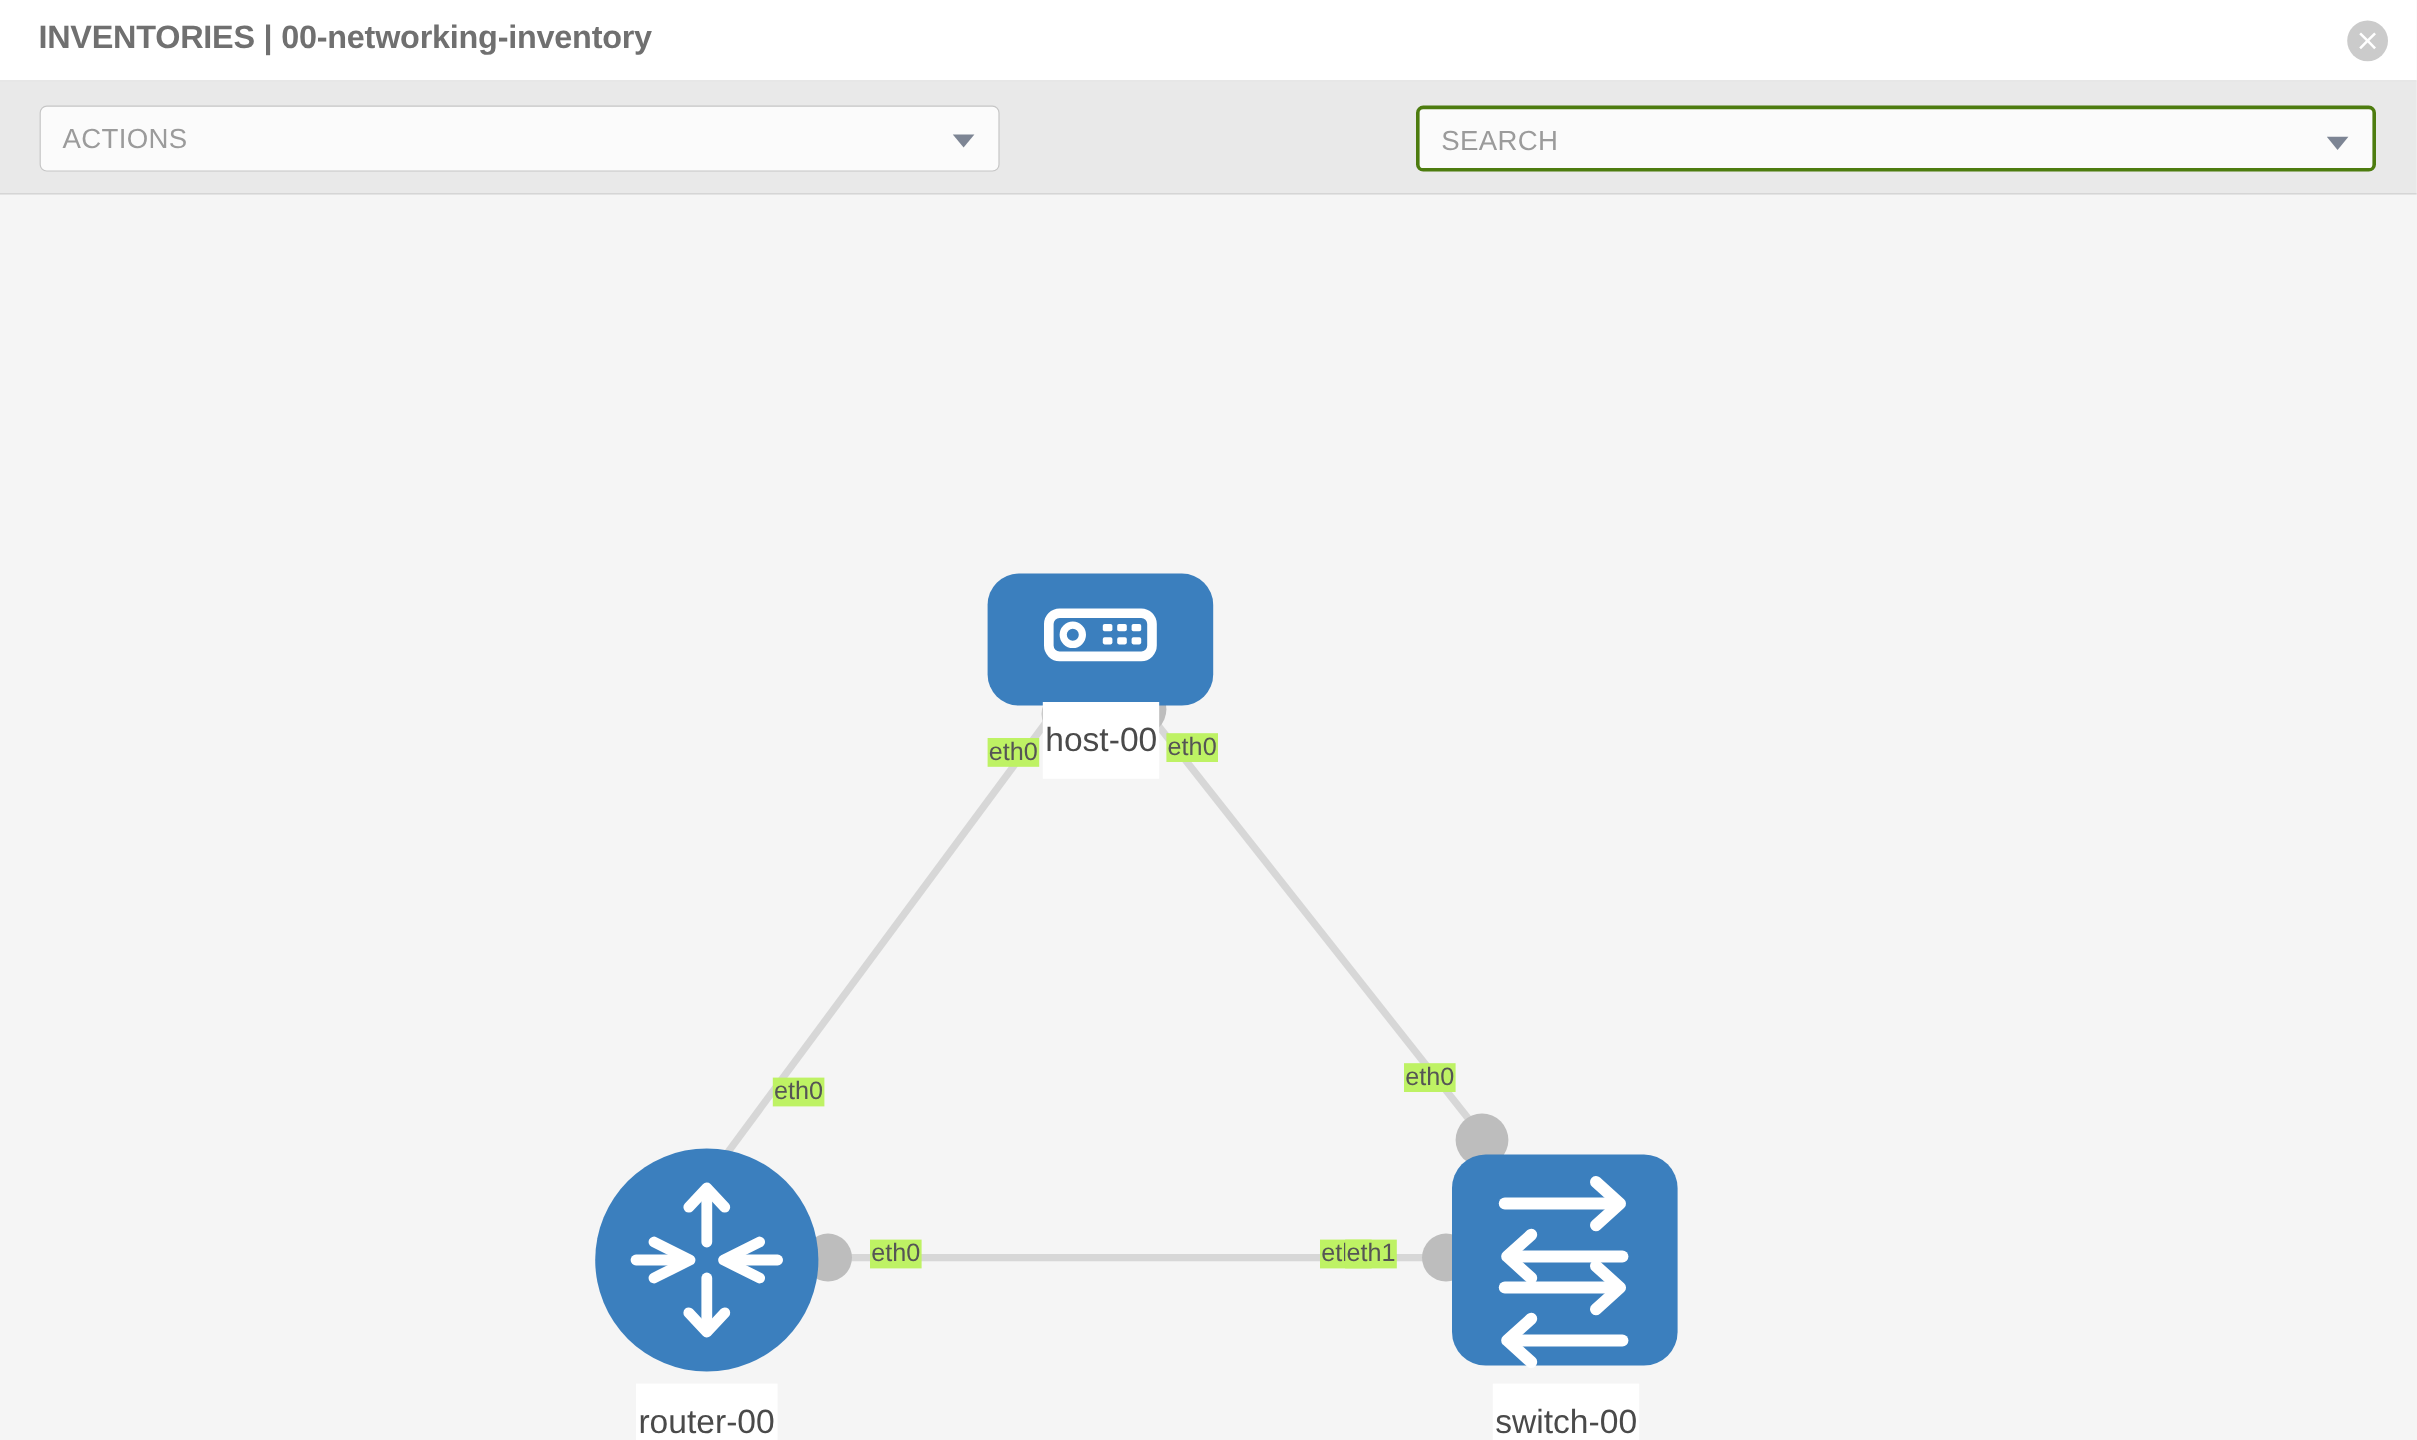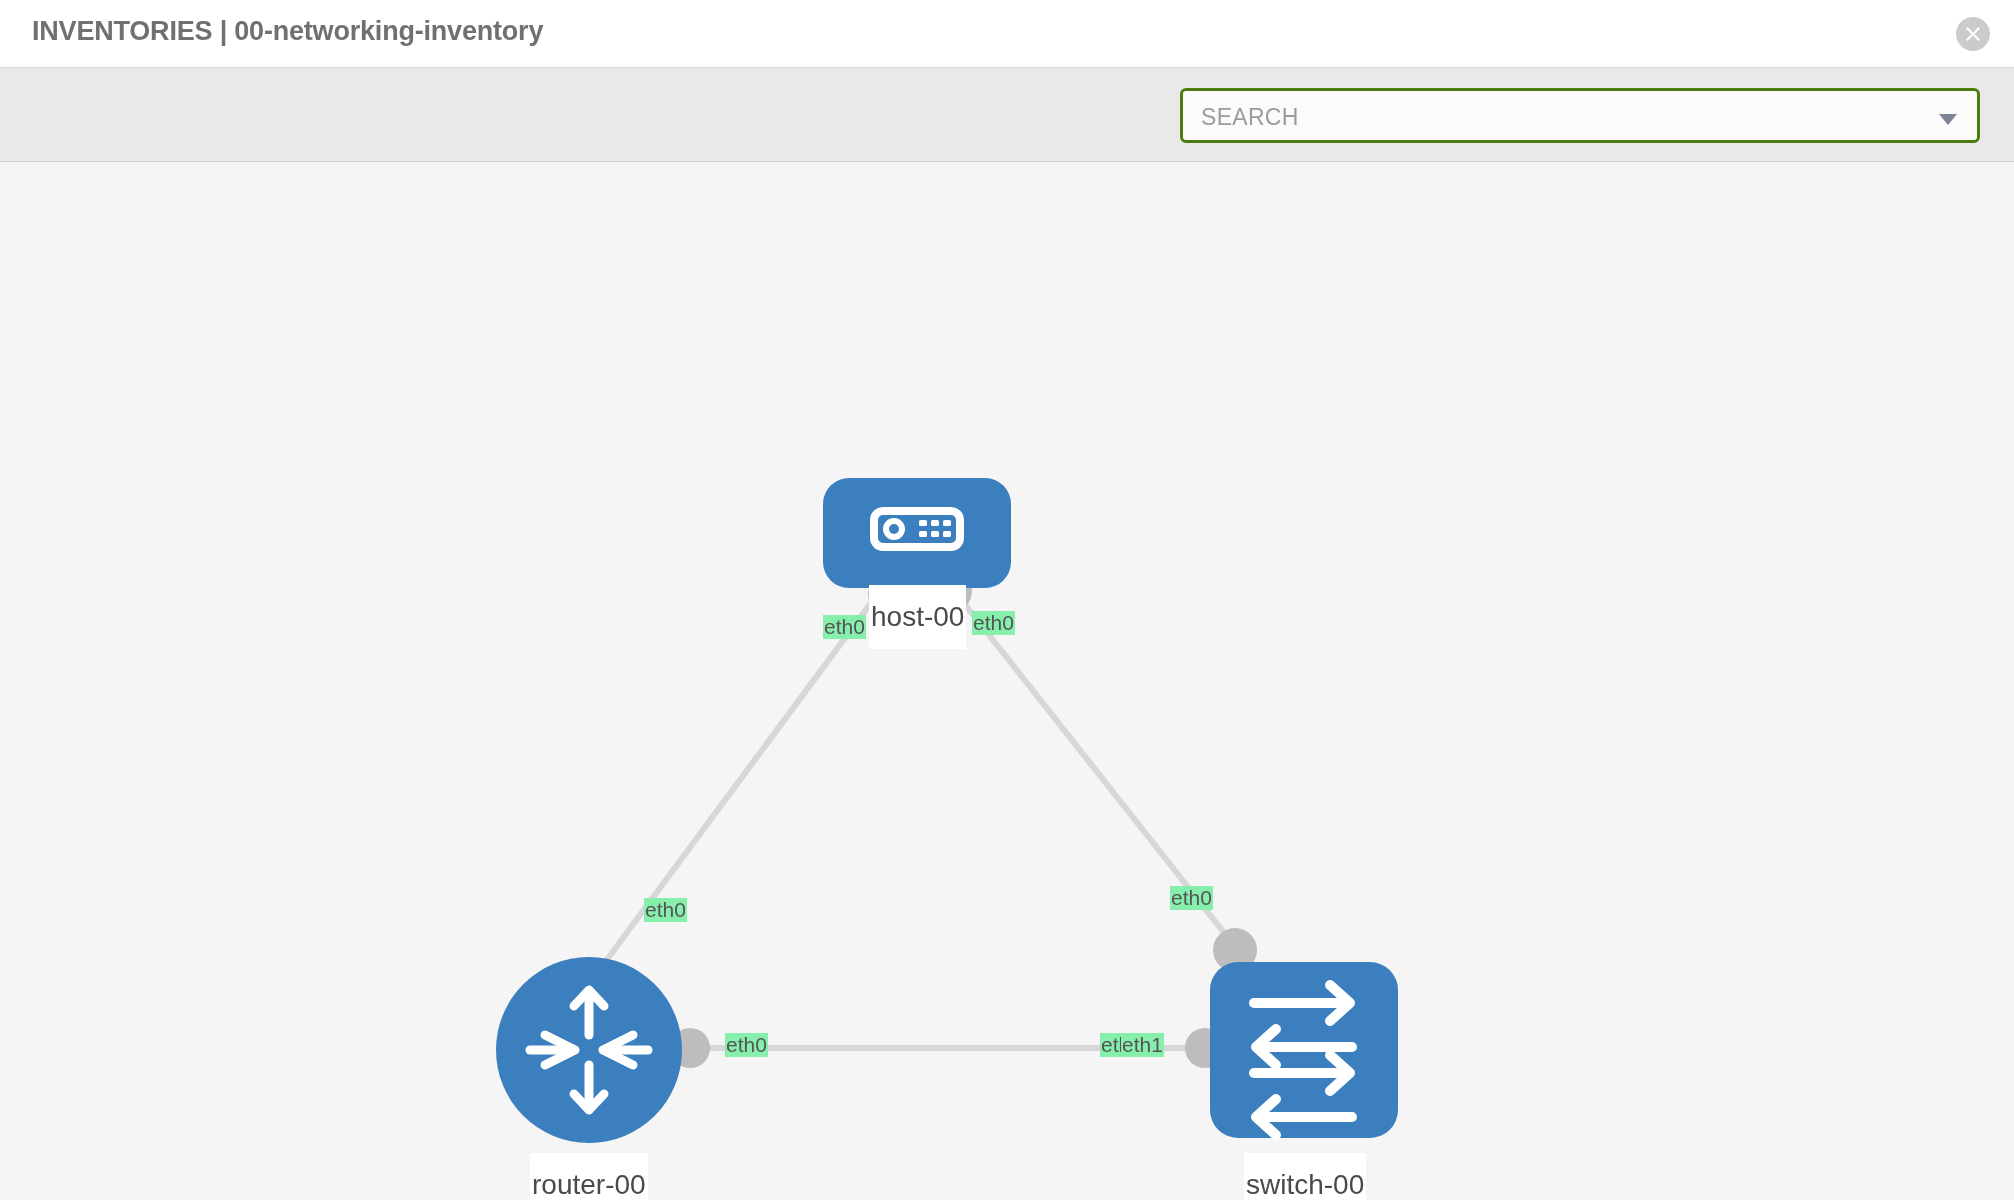--- a/index.html
+++ b/index.html
@@ -100,21 +100,21 @@
     color: #4a4a4a;
     background: #ffffff;
     white-space: nowrap;
     padding: 16px 2px;
     line-height: 1.15;
   }
   .iface-label {
     position: absolute;
     font-size: 21px;
     color: #555555;
-    background: #86efac;
+    background: #bef264;
     white-space: nowrap;
     padding: 0 1px;
     line-height: 1.15;
   }
 
   
   .zoom-panel {
     position: absolute; left: 1621px; top: 1077px;
     width: 393px; height: 123px;
     background: #ffffff;
@@ -165,20 +165,24 @@
     <div class="header-title">INVENTORIES | 00-networking-inventory</div>
     <div class="close-btn">
       <svg width="20" height="20" viewBox="0 0 20 20">
         <path d="M4.5 3 L10 8.5 L15.5 3 L17 4.5 L11.5 10 L17 15.5 L15.5 17 L10 11.5 L4.5 17 L3 15.5 L8.5 10 L3 4.5 Z" fill="#ffffff"></path>
       </svg>
     </div>
   </div>
 
   <div class="toolbar">
 
+    <div class="actions-select">
+      <span class="actions-label">ACTIONS</span>
+      <span class="caret"></span>
+    </div>
 
     <svg id="wrench-icon" class="tool-icon" viewBox="0 0 40 40">
       <path d="M29.2 6.2 a9.6 9.6 0 0 0 -12.1 11.9 L6.6 28.6 a3.2 3.2 0 0 0 0 4.5 l0.9 0.9 a3.2 3.2 0 0 0 4.5 0 L22.5 23.5 a9.6 9.6 0 0 0 11.9 -12.1 l-5.3 5.3 -4.9 -1.3 -1.3 -4.9 Z" fill="#737b8c"></path>
     </svg>
 
     <svg id="key-icon" class="tool-icon" viewBox="0 0 40 40">
       <circle cx="15.5" cy="13.5" r="7.2" fill="none" stroke="#737b8c" stroke-width="3.4"></circle>
       <path d="M20.2 18.6 L33.5 32.2" stroke="#737b8c" stroke-width="3.4" stroke-linecap="round" fill="none"></path>
       <path d="M26.8 25.3 L31.5 22.6" stroke="#737b8c" stroke-width="3.2" stroke-linecap="round" fill="none"></path>
       <path d="M30.4 29.0 L34.8 26.6" stroke="#737b8c" stroke-width="3.2" stroke-linecap="round" fill="none"></path>

